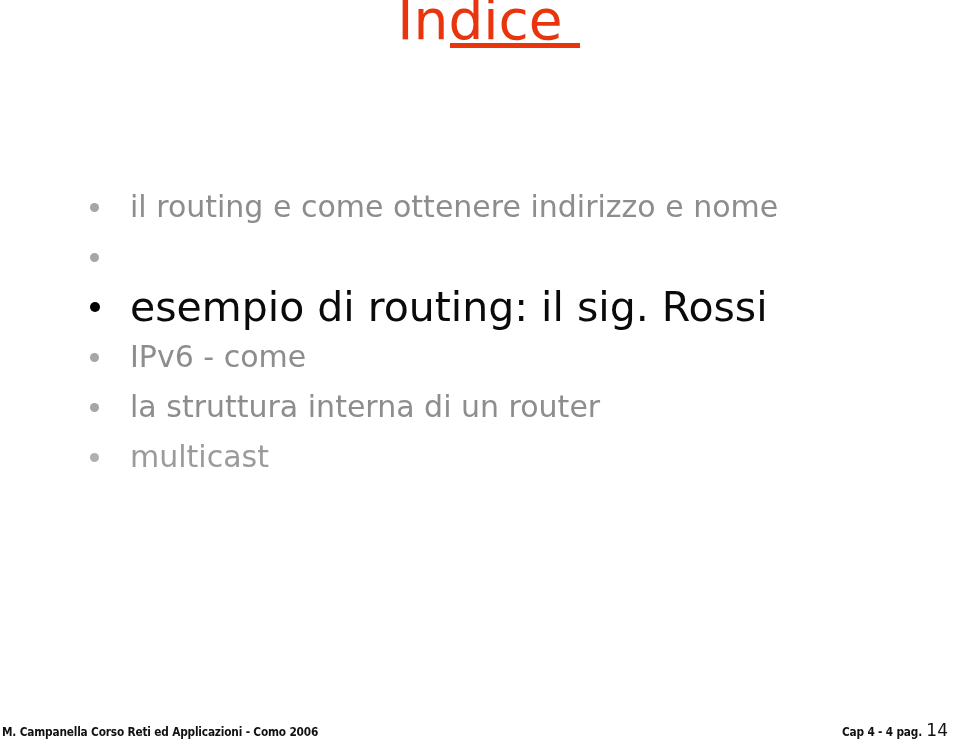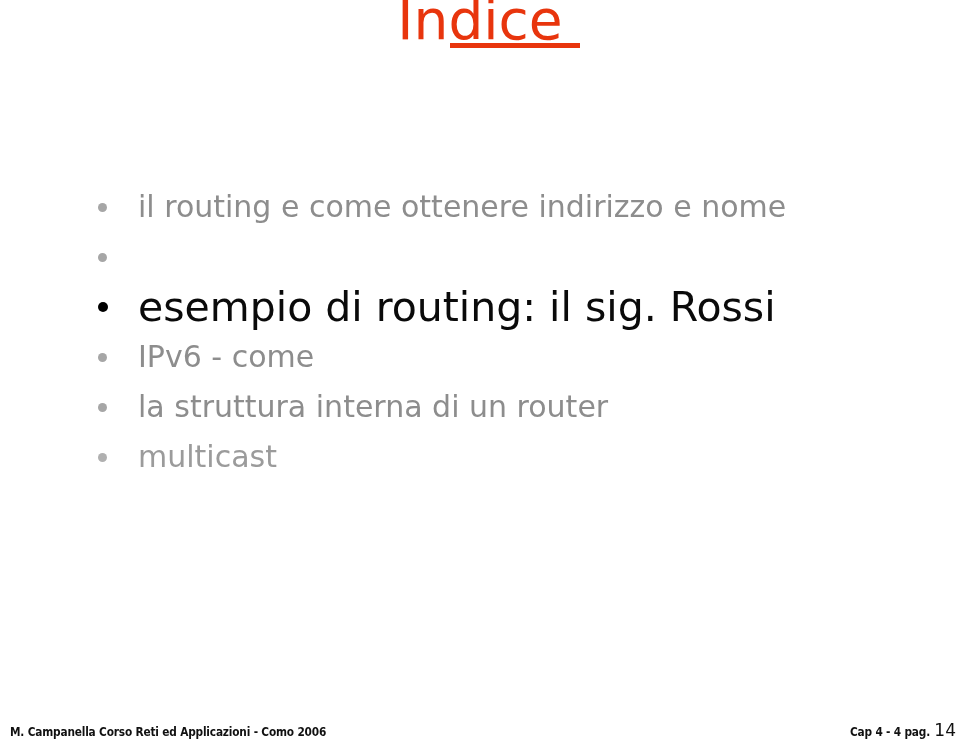--- a/index.html
+++ b/index.html
@@ -45,21 +45,21 @@
     left: 450px;
     top: 43px;
     width: 130px;
     height: 5px;
     background: #e8350d;
   }
 
   
   .bullets {
     position: absolute;
-    left: 96px;
+    left: 88px;
     top: 186px;
     width: 830px;
   }
   .bullet-row {
     display: flex;
     align-items: flex-start;
     height: 50px;
   }
   .bullet-marker {
     flex: 0 0 auto;
@@ -101,21 +101,21 @@
   .bullet-row.is-light .bullet-text {
     color: #9b9b9b;
   }
   .bullet-row.is-light .dot {
     background: #b0b0b0;
   }
 
   
   .footer {
     position: absolute;
-    left: 8px;
+    left: 0;
     bottom: 0;
     width: 951px;
     height: 34px;
   }
   .footer-left {
     position: absolute;
     left: 2px;
     bottom: 2px;
     font-family: "DejaVu Sans", sans-serif;
     font-size: 11.5px;

